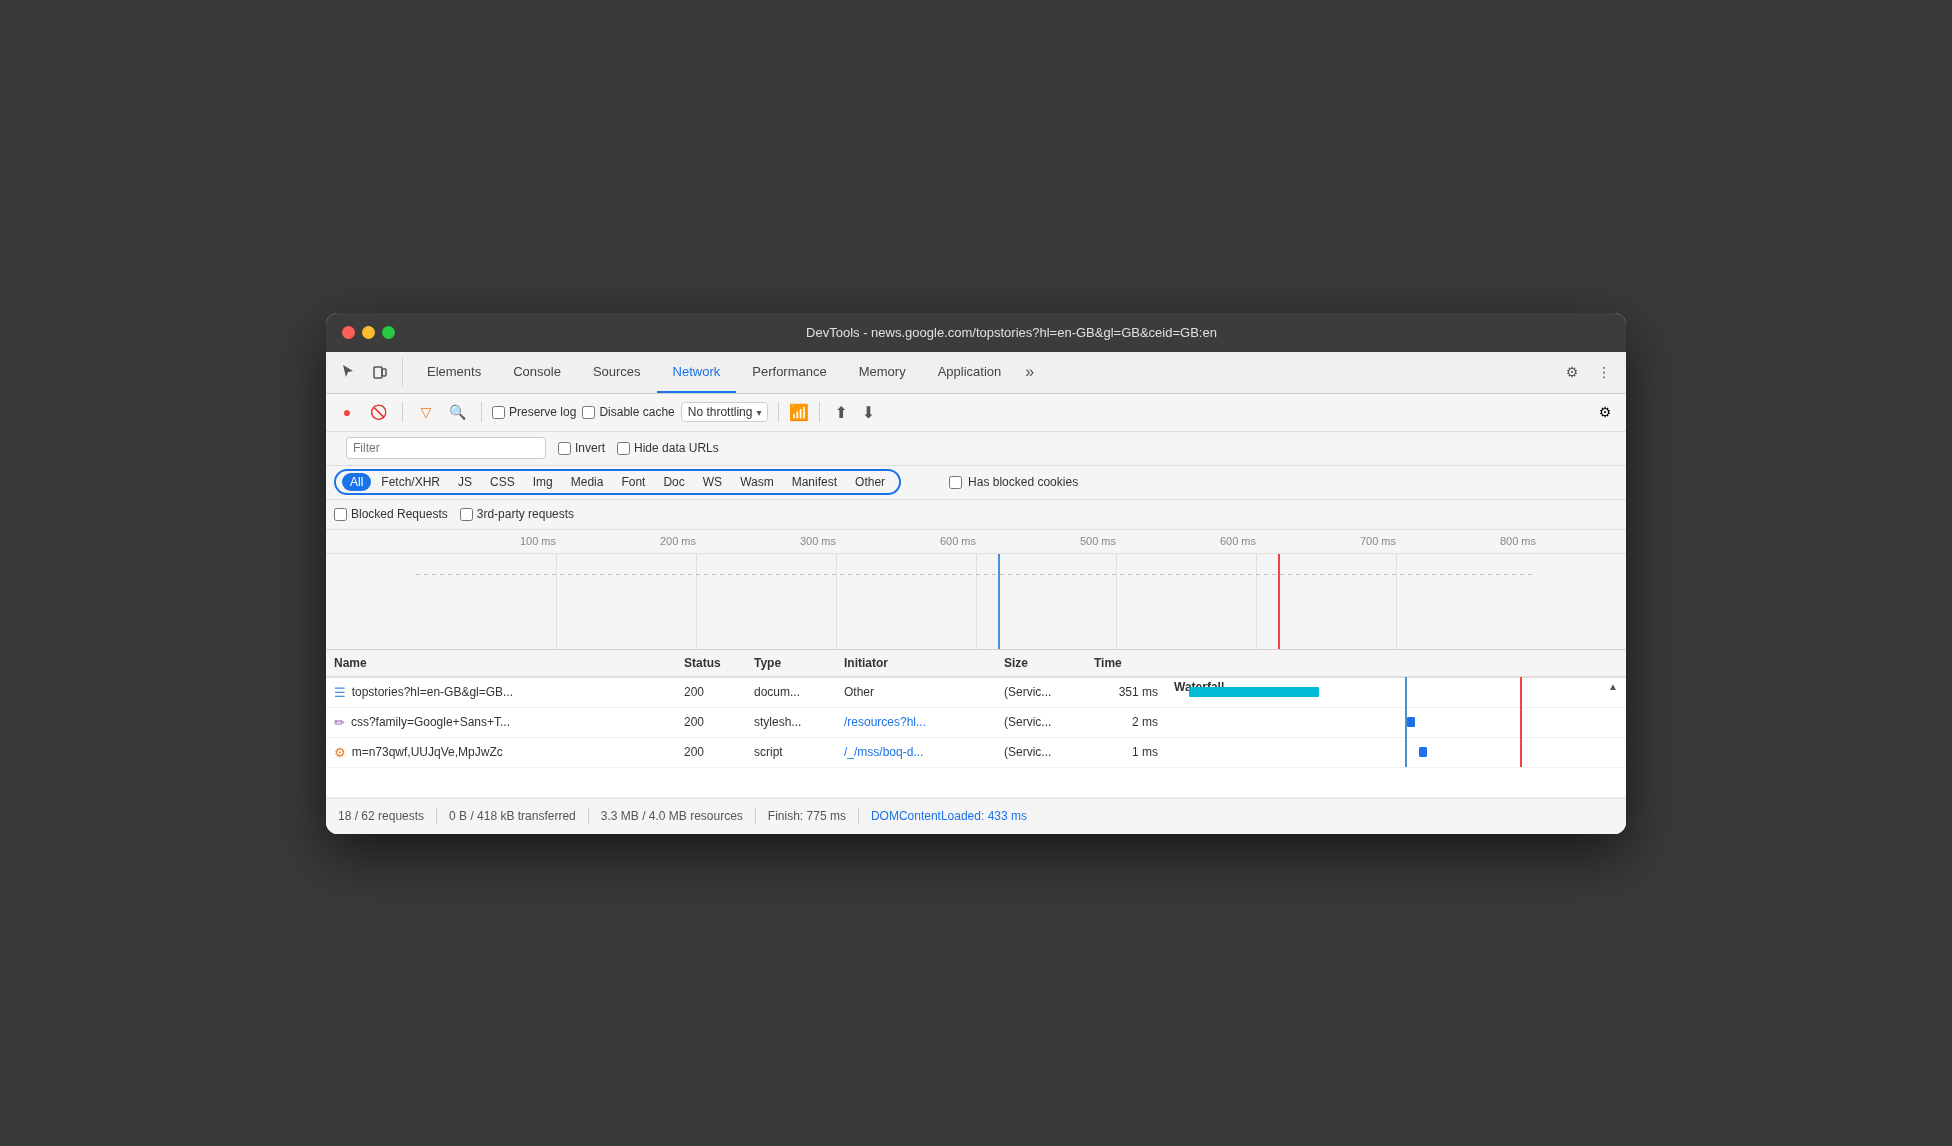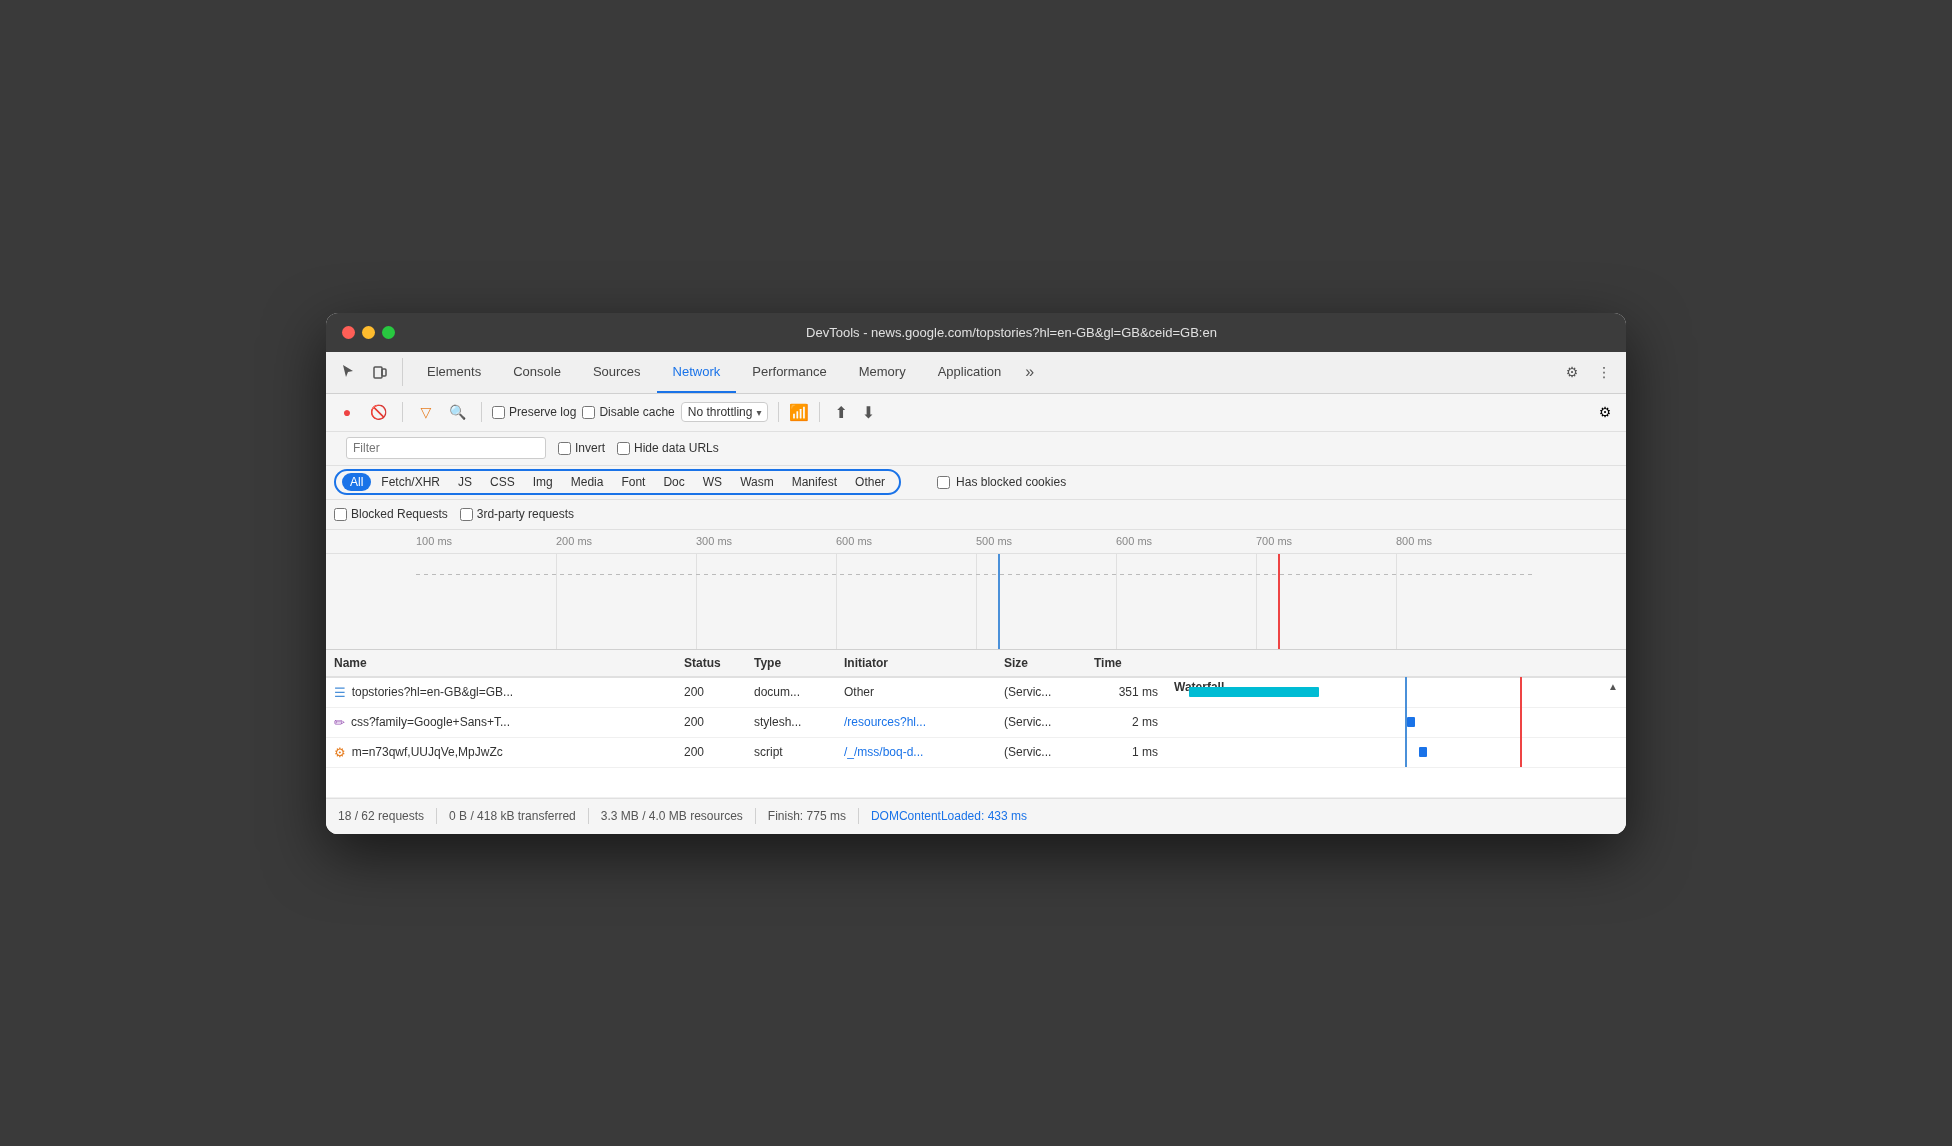--- a/index.html
+++ b/index.html
@@ -198,21 +198,21 @@
       color: #333;
     }
     .filter-checkbox-group input { margin: 0; }
     
     .type-filter-row {
       background: #f5f5f5;
       border-bottom: 1px solid #e0e0e0;
       display: flex;
       align-items: center;
       padding: 4px 8px;
-      gap: 4px;
+      gap: 16px;
       height: 34px;
     }
     .type-pills-container {
       display: flex;
       align-items: center;
       gap: 2px;
       border: 2px solid #1a73e8;
       border-radius: 20px;
       padding: 2px 6px;
     }
@@ -267,21 +267,21 @@
       display: flex;
       padding: 0 90px;
       height: 24px;
       align-items: center;
       border-bottom: 1px solid #e0e0e0;
     }
     .timeline-tick {
       flex: 1;
       font-size: 11px;
       color: #888;
-      text-align: left;
+      text-align: right;
     }
     .timeline-graph {
       position: relative;
       height: 96px;
       margin: 0 90px;
     }
     .timeline-grid-line {
       position: absolute;
       top: 0;
       bottom: 0;

